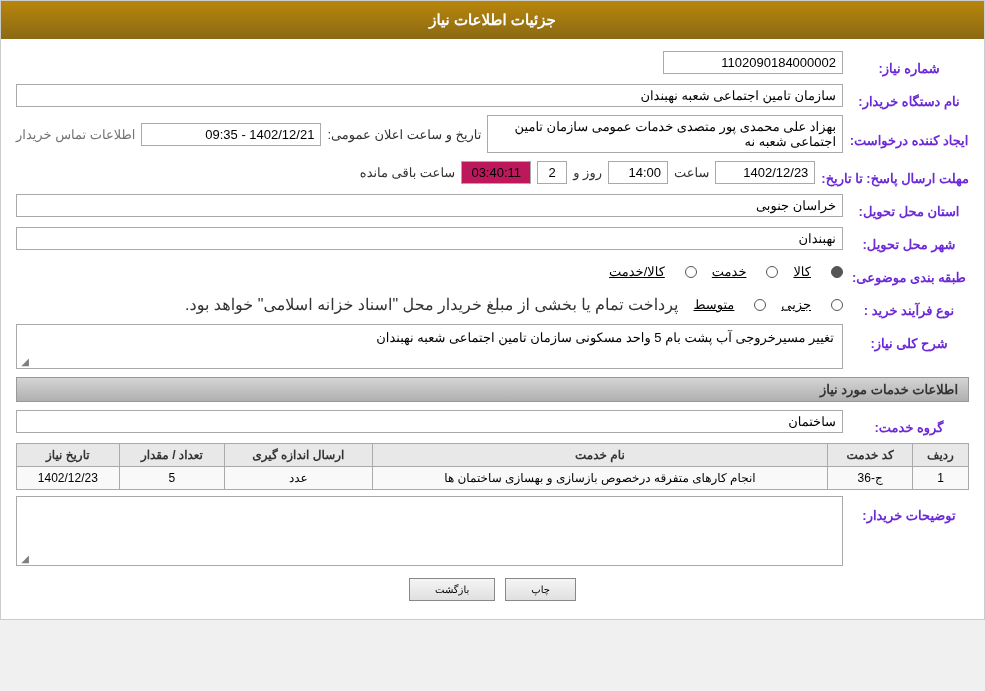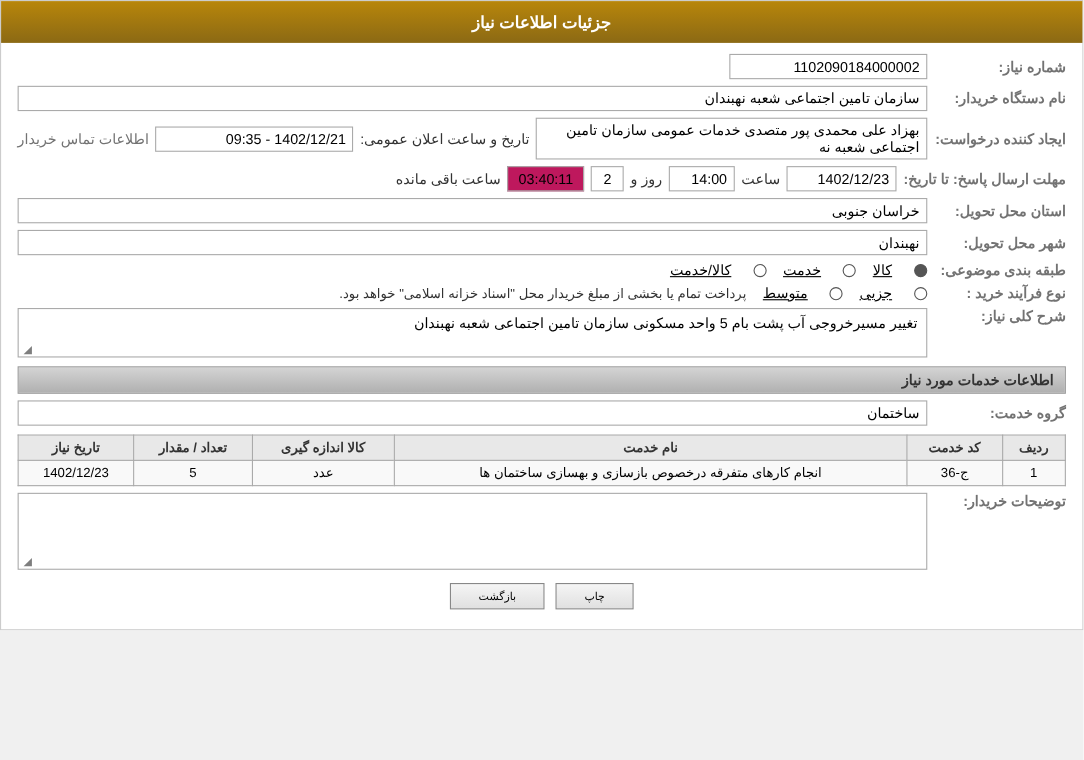--- a/index.html
+++ b/index.html
@@ -26,25 +26,26 @@
     .content-area {
       padding: 10px 15px;
     }
     .info-row {
       display: flex;
       align-items: center;
       margin-bottom: 6px;
       gap: 6px;
     }
     .label {
-      color: #737373;
+      color: #6d28d9;
       font-weight: bold;
       white-space: nowrap;
       min-width: 120px;
-      text-align: right;
+      text-align: center;
+      margin-top: 12px;
     }
     .field-box {
       border: 1px solid #aaa;
       background: #fff;
       padding: 3px 6px;
       min-height: 22px;
       flex: 1;
       text-align: right;
     }
     .field-box.narrow {
@@ -95,21 +96,21 @@
     }
     .time-box {
       border: 1px solid #aaa;
       padding: 3px 6px;
       background: #be185d;
       min-width: 70px;
       text-align: center;
     }
     .note-text {
       color: #333;
-      font-size: 12px;
+      font-size: 16px;
     }
     .description-box {
       border: 1px solid #aaa;
       background: #fff;
       padding: 5px 8px;
       min-height: 45px;
       width: 100%;
       text-align: right;
       position: relative;
     }
@@ -279,21 +280,21 @@
       <div class="field-box wide">ساختمان</div>
     </div>
 
     <div class="table-section">
       <table>
         <thead>
           <tr>
             <th>ردیف</th>
             <th>کد خدمت</th>
             <th>نام خدمت</th>
-            <th>کالا اندازه گیری</th>
+            <th>ارسال اندازه گیری</th>
             <th>تعداد / مقدار</th>
             <th>تاریخ نیاز</th>
           </tr>
         </thead>
         <tbody id="services-tbody">
         <tr>
     <td>1</td>
     <td>ج-36</td>
     <td>انجام کارهای متفرقه درخصوص بازسازی و بهسازی ساختمان ها</td>
     <td>عدد</td>

